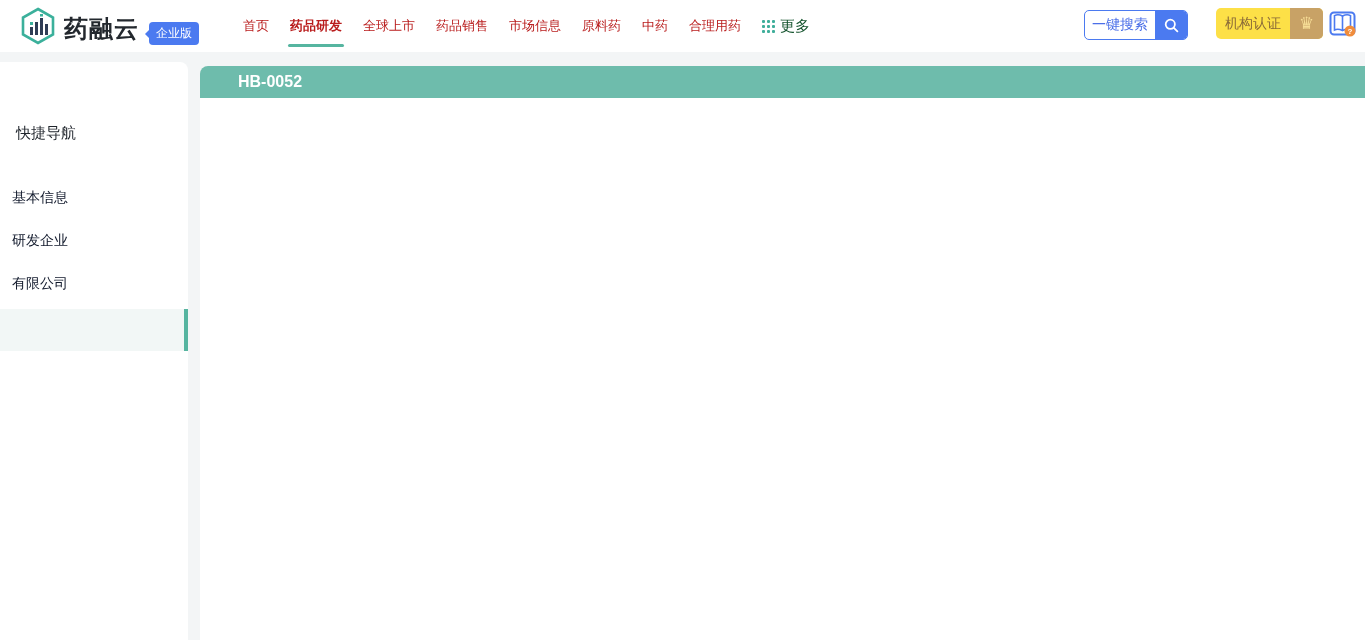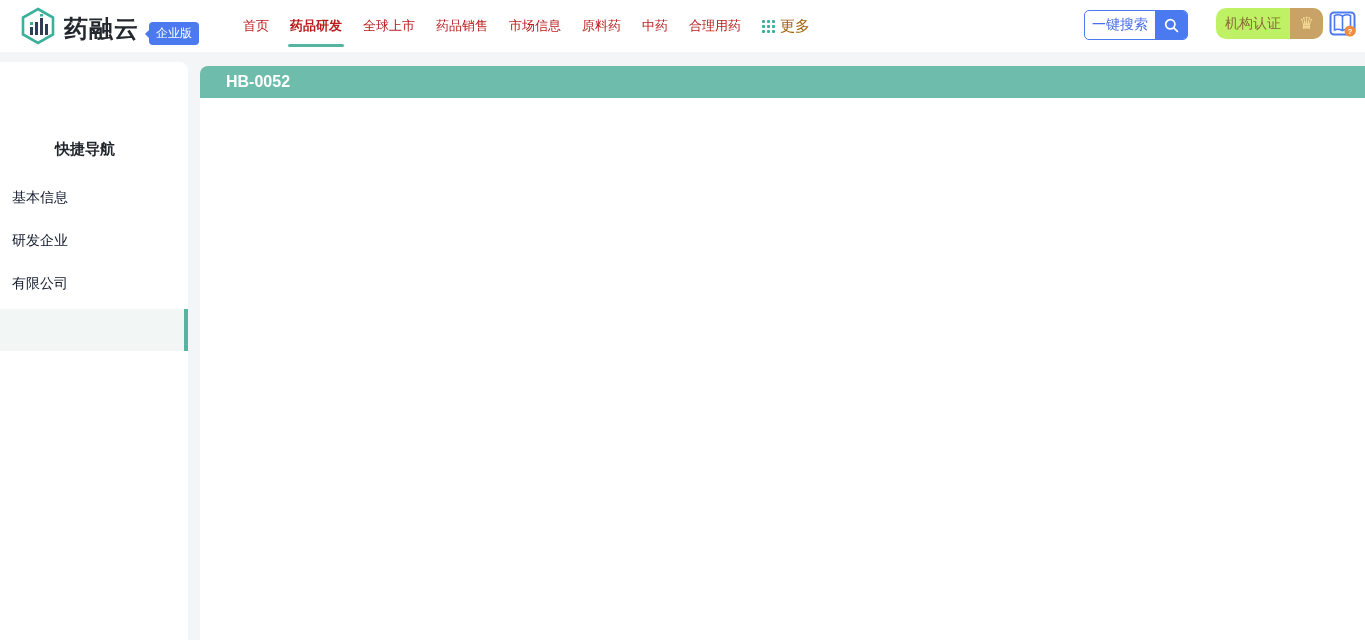--- a/index.html
+++ b/index.html
@@ -9,42 +9,42 @@
   
   .topbar { position:absolute; left:0; top:0; width:1365px; height:52px; background:#fff; display:flex; align-items:center; z-index:5; }
   .logo { display:flex; align-items:flex-end; margin-left:20px; cursor:pointer; }
   .logo-name { font-size:24px; font-weight:bold; color:#23282e; margin-left:8px; letter-spacing:1px; }
   .logo-badge { position:relative; margin-left:10px; background:#4b7af0; color:#fff; font-size:12px; padding:3px 7px; border-radius:4px; }
   .logo-badge::before { content:""; position:absolute; left:-4px; top:50%; margin-top:-4px; border-top:4px solid transparent; border-bottom:4px solid transparent; border-right:4px solid #4b7af0; }
   .nav { display:flex; gap:21px; margin-left:44px; }
   .nav-item { position:relative; font-size:13px; color:#b91c1c; line-height:52px; height:52px; cursor:pointer; white-space:nowrap; }
   .nav-item.active { font-weight:bold; }
   .nav-item.active::after { content:""; position:absolute; left:50%; transform:translateX(-50%); bottom:5px; width:56px; height:3px; background:#56b5a0; border-radius:2px; }
-  .nav-more { display:flex; align-items:center; gap:5px; font-size:15px; color:#a16207; cursor:pointer; }
+  .nav-more { display:flex; align-items:center; gap:5px; font-size:15px; color:#14532d; cursor:pointer; }
   .dots-grid { display:grid; grid-template-columns:repeat(3,3px); grid-template-rows:repeat(3,3px); gap:2px; }
   .dots-grid i { background:#3fae9a; border-radius:1px; }
   .quick-search { position:absolute; left:1084px; top:10px; width:104px; height:30px; border:1px solid #4b7af0; border-radius:5px; background:#fff; display:flex; align-items:center; cursor:pointer; overflow:hidden; }
   .quick-search .qs-label { flex:1; text-align:center; color:#4b6fe8; font-size:14px; }
   .quick-search .qs-btn { width:32px; height:30px; background:#4b7af0; display:flex; align-items:center; justify-content:center; }
-  .org-cert { position:absolute; left:1216px; top:8px; height:31px; background:#bef264; border-radius:10px; display:flex; align-items:center; cursor:pointer; overflow:hidden;text-align:right; }
+  .org-cert { position:absolute; left:1216px; top:8px; height:31px; background:#fde047; border-radius:5px; display:flex; align-items:center; cursor:pointer; overflow:hidden;text-align:right; }
   .org-cert .oc-label { font-size:14px; color:#8a6a38; padding:0 9px; }
   .org-cert .oc-crown { width:33px; height:31px; background:#c8a266; display:flex; align-items:center; justify-content:center; font-size:17px; color:#f6dd96; }
   .help-book { position:absolute; left:1328px; top:9px; width:29px; height:29px; cursor:pointer; }
 
   
   .sidebar { position:absolute; left:0; top:62px; width:188px; height:578px; background:#fff; border-radius:0 8px 0 0; z-index:2; }
-  .sb-title { position:absolute; left:16px; top:78px; font-size:15px; font-weight:bold; color:#1f242b;margin-left:39px; }
+  .sb-title { position:absolute; left:16px; top:62px; font-size:15px; font-weight:normal; color:#1f242b; }
   .sb-item { position:absolute; left:12px; font-size:14px; color:#0f172a; cursor:pointer; }
   .sb-active { position:absolute; left:0; top:247px; width:188px; height:42px; background:#f2f7f6; cursor:pointer; }
   .sb-active .sb-active-label { position:absolute; left:16px; top:0; line-height:42px; font-size:14px; color:#3fa58e; }
   .sb-active .sb-active-bar { position:absolute; right:0; top:0; width:4px; height:42px; background:#56b5a0; }
 
   
   .titlebar { position:absolute; left:200px; top:66px; width:1165px; height:32px; background:#6ebcac; border-radius:8px 0 0 0; z-index:2; }
-  .titlebar-text { font-size:16px; font-weight:bold; color:#fff; line-height:32px; padding-left:26px; }
+  .titlebar-text { font-size:16px; font-weight:bold; color:#fff; line-height:32px; padding-left:38px; }
   .main-panel { position:absolute; left:200px; top:98px; width:1165px; height:542px; background:#fff; z-index:1; }
 
   .milestone { position:absolute; left:222px; top:115px; display:flex; align-items:center; gap:8px; }
   .bullet { width:6px; height:6px; border-radius:50%; background:#4c7cf0; }
   .milestone-text { font-size:13.5px; color:#30353b; }
 
   
   .details { position:absolute; left:222px; top:150px; width:1143px; }
   .d-row { display:flex; height:36px; margin-bottom:4px; }
   .d-label { width:208px; background:#f1f4f4; border-radius:3px; text-align:right; padding-right:16px; line-height:36px; font-size:13.5px; color:#41474e; flex:none; }

